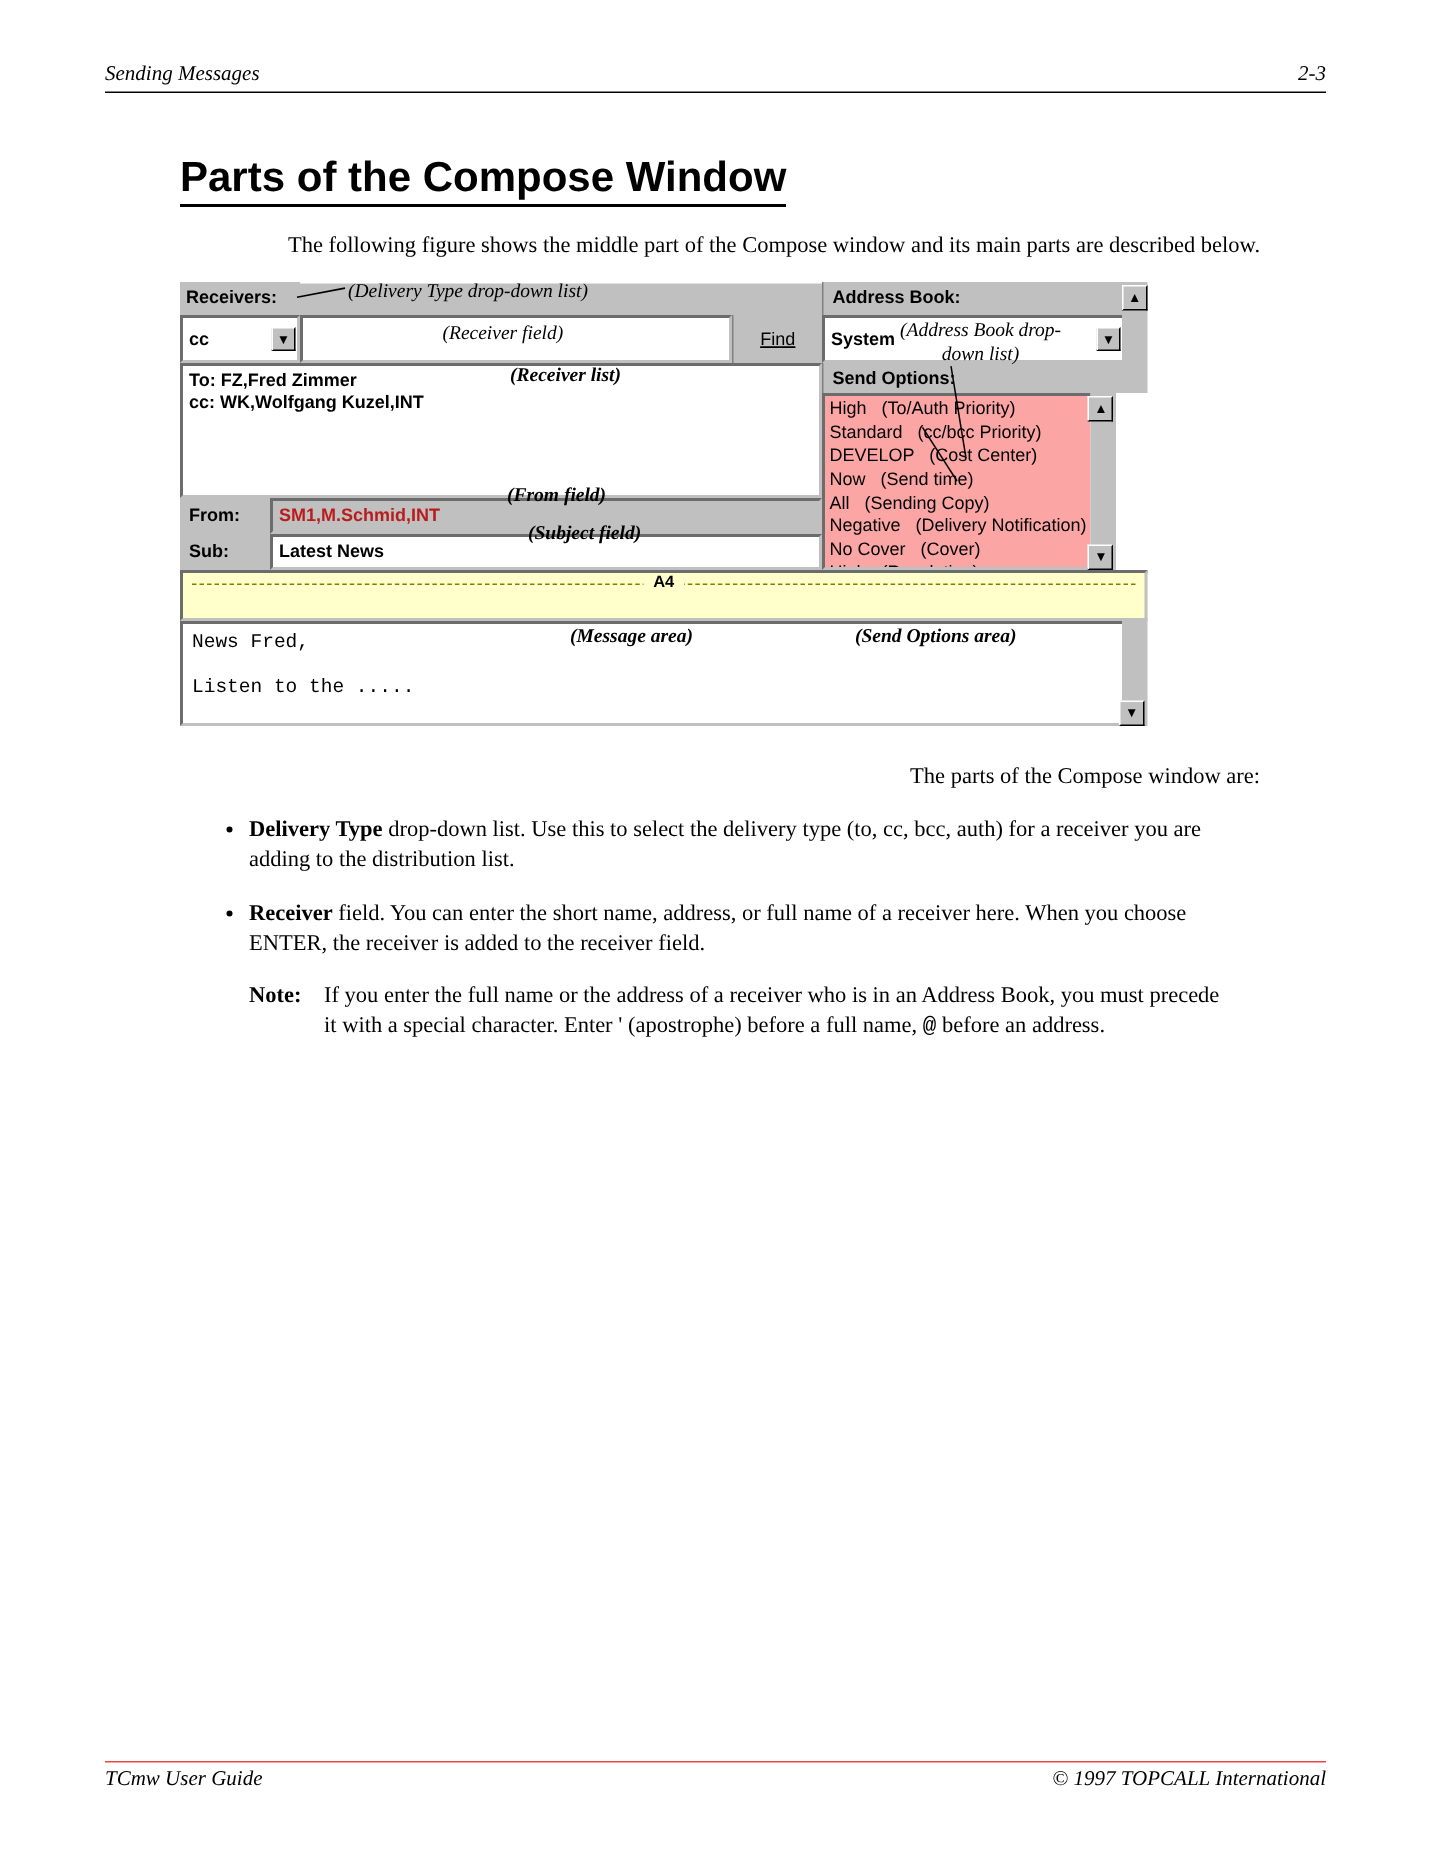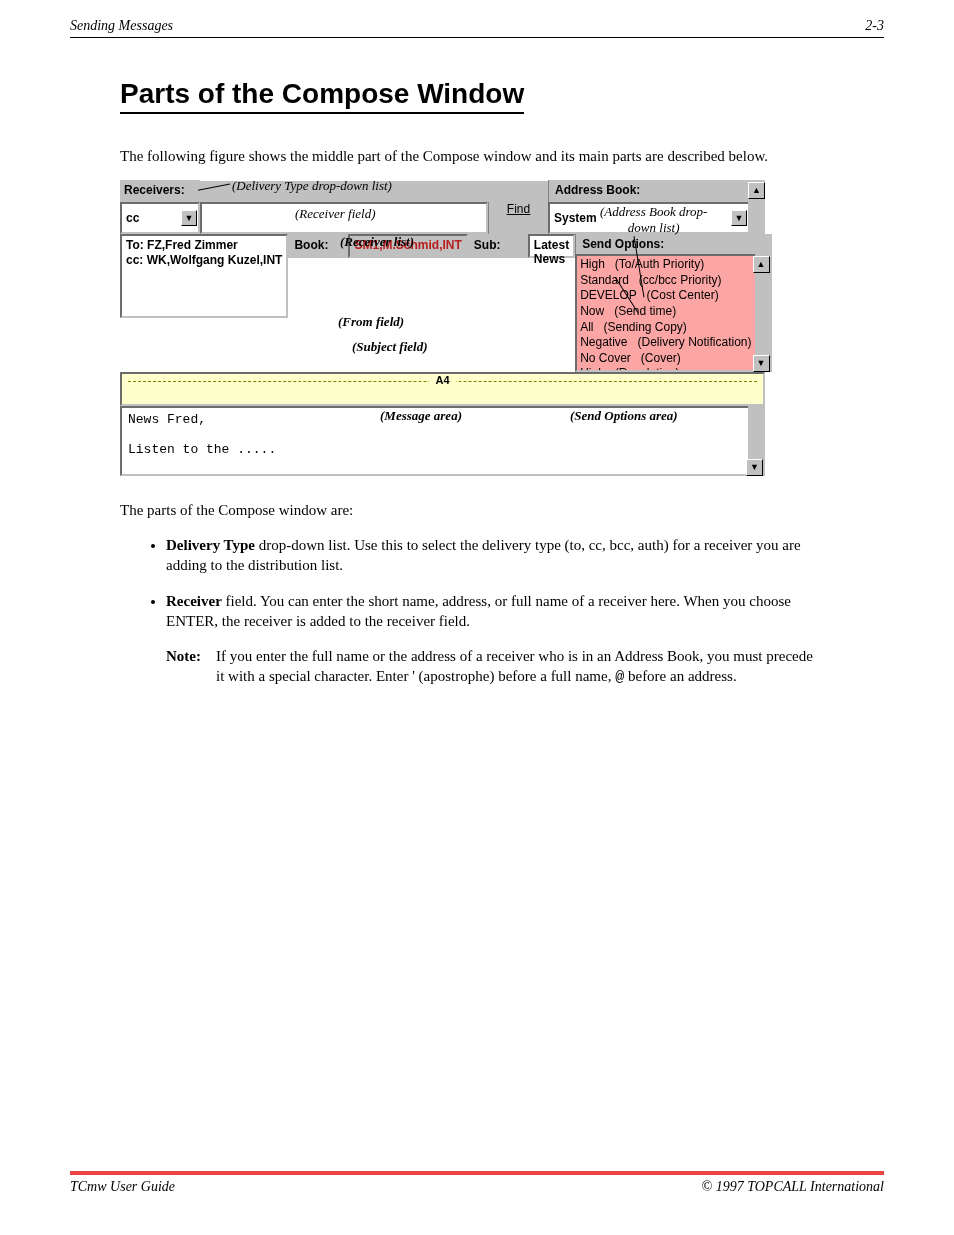--- a/index.html
+++ b/index.html
@@ -5,21 +5,21 @@
   * { box-sizing: border-box; }
   body {
     margin: 0;
     background: #fff;
     font-family: "Times New Roman", Times, serif;
     color: #000;
   }
   .page {
     width: 954px;
     margin: 0 auto;
-    padding: 18px 70px 40px 70px;
+    padding: 42px 70px 40px 70px;
     position: relative;
     min-height: 1235px;
   }
   .header-row {
     display: flex;
     justify-content: space-between;
     font-size: 14px;
     font-style: italic;
     border-bottom: 1px solid #000;
     padding-bottom: 3px;
@@ -30,22 +30,23 @@
     font-weight: bold;
     font-size: 28px;
     border-bottom: 2px solid #000;
     display: inline-block;
     padding-bottom: 2px;
     margin: 0 0 16px 50px;
   }
   .body-text {
     font-size: 15px;
     line-height: 1.35;
-    margin: 16px 0 14px 50px;
+    margin: 0 0 14px 50px;
     max-width: 720px;
+    text-align: right;
   }
   ul.body-list {
     margin: 6px 0 14px 70px;
     padding-left: 26px;
     max-width: 680px;
   }
   ul.body-list li {
     font-size: 15px;
     line-height: 1.35;
     margin-bottom: 16px;
@@ -122,21 +123,21 @@
     font-size:9px;
   }
   .recv-field {
     flex: 1;
     background: #fff;
     border: 2px inset #c0c0c0;
   }
   .find-cell {
     width: 60px;
     background: #c0c0c0;
-    display:flex;align-items:flex-start;justify-content:center;
+    display:flex;align-items:center;justify-content:center;
     border-left:1px solid #808080;
   }
   .find-cell span { text-decoration: underline; }
   .addr-dd {
     width: 200px;
     display:flex;align-items:center;
     background:#fff;
     border:2px inset #c0c0c0;
     padding-left:4px;
     font-weight:bold;
@@ -267,21 +268,21 @@
   .shot svg.overlay {
     position:absolute;
     top:0;left:0;
     width:100%;height:100%;
     pointer-events:none;
   }
   .footer {
     position:absolute;
     bottom:40px;
     left:70px; right:70px;
-    border-top:4px solid #ef4444;
+    border-top:1px solid #ef4444;
     display:flex;
     justify-content:space-between;
     font-size:14px;
     font-style: italic;
     padding-top:4px;
   }
 </style>
 </head>
 <body>
 
@@ -318,25 +319,25 @@
         <span><u>Find</u></span>
       </div>
       <div class="addr-dd">
         <span>System</span>
         <div class="dd-btn">▼</div>
       </div>
       <div class="scroll-col"></div>
     </div>
 
     <div class="row3">
-      <div style="flex:1;display:flex;">
+      <div style="flex:1;display:flex;flex-direction:column">
         <div class="recv-list">To: FZ,Fred Zimmer
 cc: WK,Wolfgang Kuzel,INT</div>
         <div class="row-from">
-          <div class="side-lbl">Book:</div>
+          <div class="side-lbl">From:</div>
           <div class="from-field">SM1,M.Schmid,INT</div>
         </div>
         <div class="row-sub">
           <div class="side-lbl">Sub:</div>
           <div class="sub-field">Latest News</div>
         </div>
       </div>
       <div class="right-col">
         <div class="send-opt-lbl">Send Options:</div>
         <div style="display:flex;flex:1">

